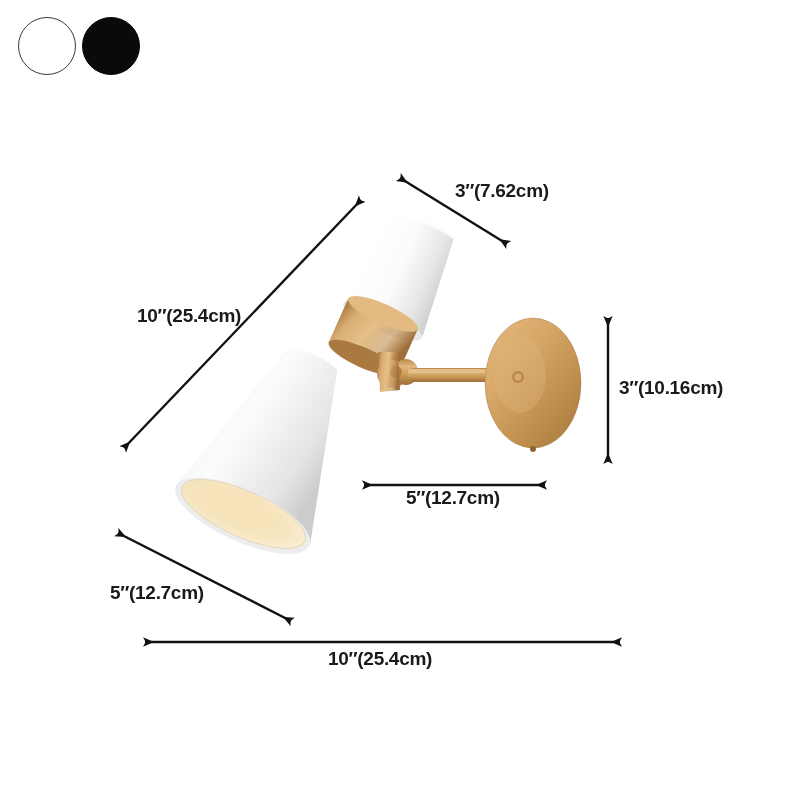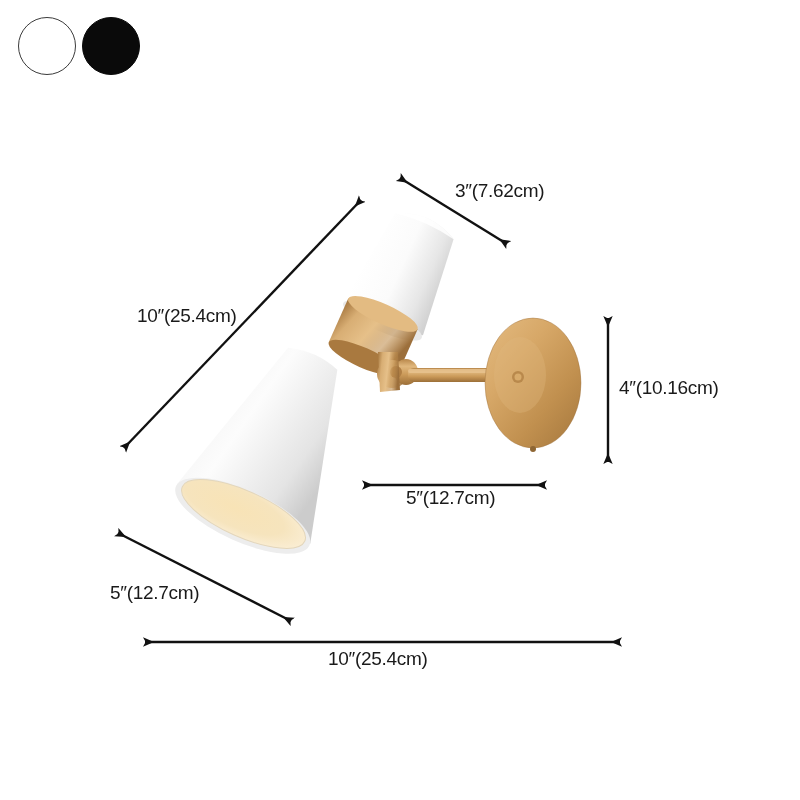--- a/index.html
+++ b/index.html
@@ -45,20 +45,21 @@
     width: 800px;
     height: 800px;
   }
   .dim-label {
     position: absolute;
     color: #1a1a1a;
     font-size: 19px;
     font-family: "Liberation Sans", sans-serif;
     letter-spacing: -0.3px;
     white-space: nowrap;
+    font-weight: bold;
   }
   .lbl-10-left  { left: 137px; top: 305px; }
   .lbl-3-top    { left: 455px; top: 180px; }
   .lbl-4-right  { left: 619px; top: 377px; }
   .lbl-5-mid    { left: 406px; top: 487px; }
   .lbl-5-lower  { left: 110px; top: 582px; }
   .lbl-10-bot   { left: 328px; top: 648px; }
 </style>
 </head>
 <body>
@@ -176,18 +177,18 @@
       <line x1="400" y1="178" x2="507" y2="244"></line>
       <line x1="608" y1="318" x2="608" y2="462"></line>
       <line x1="364" y1="485" x2="545" y2="485"></line>
       <line x1="291" y1="621" x2="118" y2="533"></line>
       <line x1="145" y1="642" x2="620" y2="642"></line>
     </g>
   </svg>
 
   <div class="dim-label lbl-10-left">10″(25.4cm)</div>
   <div class="dim-label lbl-3-top">3″(7.62cm)</div>
-  <div class="dim-label lbl-4-right">4″(10.16cm)</div>
+  <div class="dim-label lbl-4-right">3″(10.16cm)</div>
   <div class="dim-label lbl-5-mid">5″(12.7cm)</div>
   <div class="dim-label lbl-5-lower">5″(12.7cm)</div>
   <div class="dim-label lbl-10-bot">10″(25.4cm)</div>
 
 </div>
 
 </body></html>

